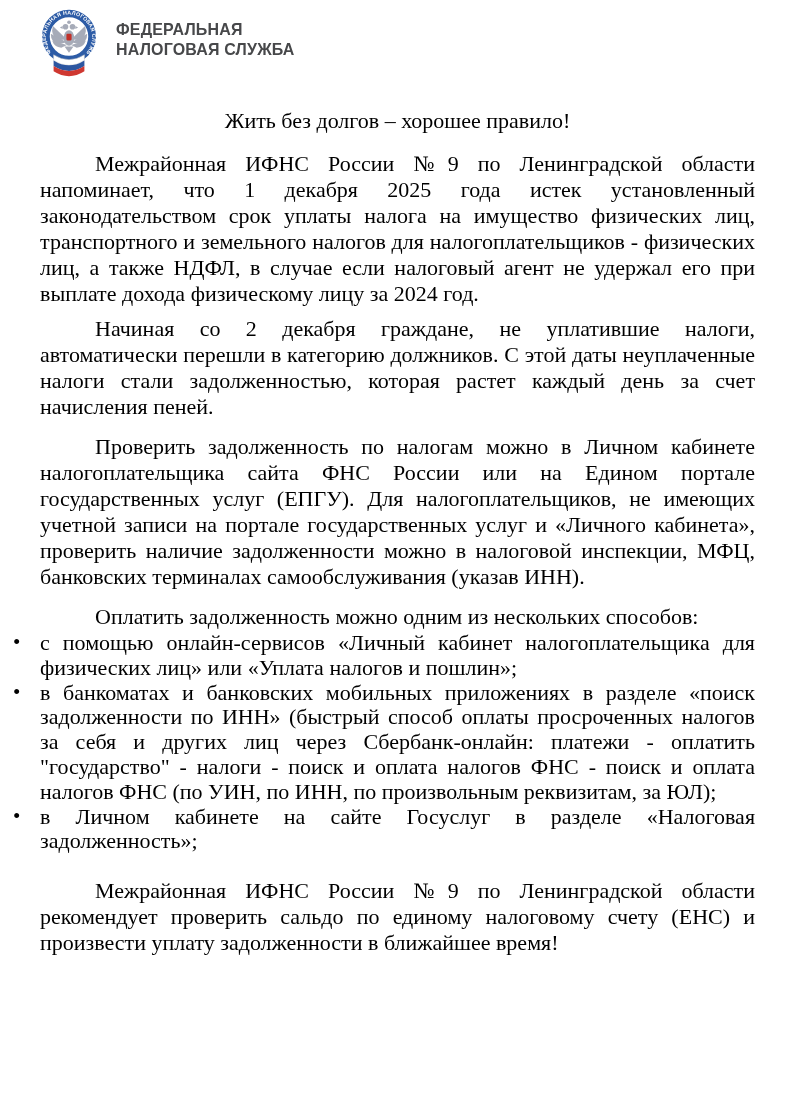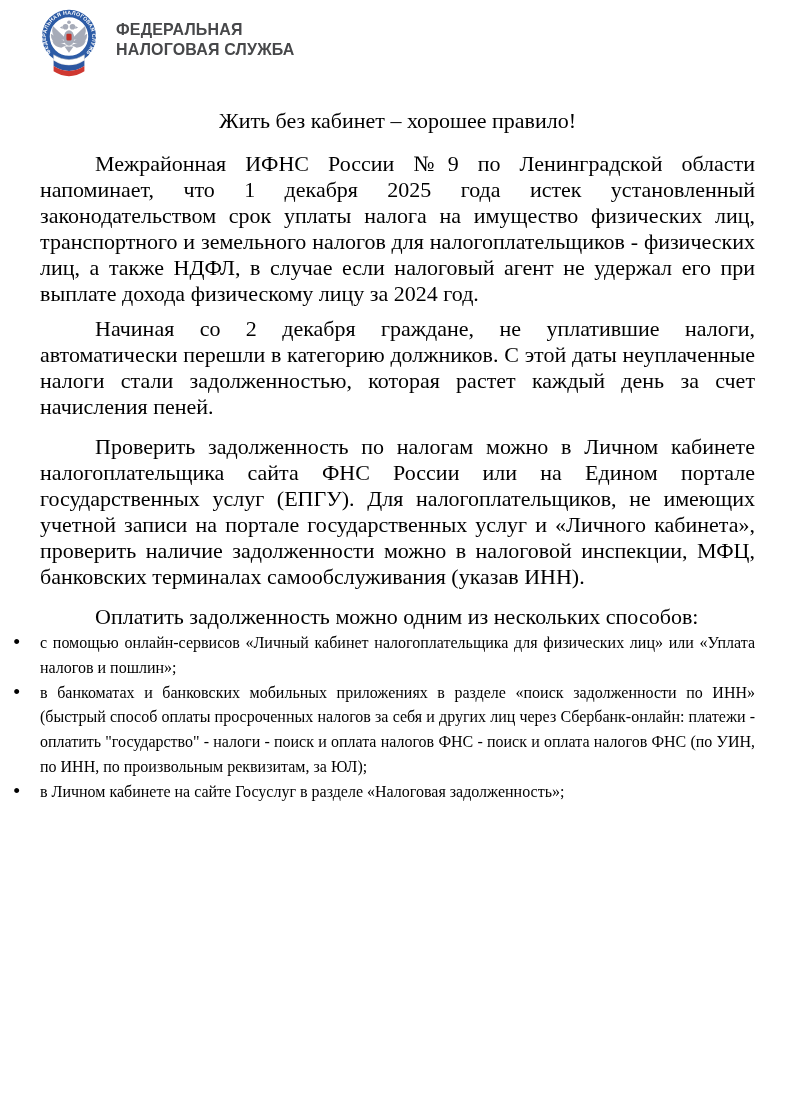--- a/index.html
+++ b/index.html
@@ -49,21 +49,21 @@
   p.p-first  { margin-bottom:9px; }
   p.p-second { }
   p.p-third  { margin-bottom:14px; }
   p.list-intro { margin-bottom:1px; }
   .pay-list {
     list-style:none;
     margin:0; padding:0;
   }
   .pay-list li {
     position:relative;
-    font-size:16px;
+    font-size:22px;
     line-height:24.8px;
     text-align:justify;
     margin:0;
   }
   .pay-list li::before {
     content:"\2022";
     position:absolute;
     left:-27px; top:-1px;
     font-size:21px;
   }
@@ -112,29 +112,30 @@
         <path d="M28,86 Q50,100 72,86 l0,7.5 Q50,107.5 28,93.5 Z" fill="#cf3831"></path>
       </g>
     </svg>
     <div class="org-name">
       <div>ФЕДЕРАЛЬНАЯ</div>
       <div>НАЛОГОВАЯ СЛУЖБА</div>
     </div>
   </header>
 
   <main class="doc-body">
-    <h1 class="doc-title">Жить без кабинет – хорошее правило!</h1>
+    <h1 class="doc-title">Жить без долгов – хорошее правило!</h1>
 
     <p class="p-first">Межрайонная ИФНС России №9 по Ленинградской области напоминает, что 1 декабря 2025 года истек установленный законодательством срок уплаты налога на имущество физических лиц, транспортного и земельного налогов для налогоплательщиков - физических лиц, а также НДФЛ, в случае если налоговый агент не удержал его при выплате дохода физическому лицу за 2024 год.</p>
     <p class="p-second">Начиная со 2 декабря граждане, не уплатившие налоги, автоматически перешли в категорию должников. С этой даты неуплаченные налоги стали задолженностью, которая растет каждый день за счет начисления пеней.</p>
     <p class="p-third">Проверить задолженность по налогам можно в Личном кабинете налогоплательщика сайта ФНС России или на Едином портале государственных услуг (ЕПГУ). Для налогоплательщиков, не имеющих учетной записи на портале государственных услуг и «Личного кабинета», проверить наличие задолженности можно в налоговой инспекции, МФЦ, банковских терминалах самообслуживания (указав ИНН).</p>
 
     <p class="list-intro">Оплатить задолженность можно одним из нескольких способов:</p>
 
     <ul class="pay-list">
       <li>с помощью онлайн-сервисов «Личный кабинет налогоплательщика для физических лиц» или «Уплата налогов и пошлин»;</li>
       <li>в банкоматах и банковских мобильных приложениях в разделе «поиск задолженности по ИНН» (быстрый способ оплаты просроченных налогов за себя и других лиц через Сбербанк-онлайн: платежи - оплатить "государство" - налоги - поиск и оплата налогов ФНС - поиск и оплата налогов ФНС (по УИН, по ИНН, по произвольным реквизитам, за ЮЛ);</li>
       <li>в Личном кабинете на сайте Госуслуг в разделе «Налоговая задолженность»;</li>
     </ul>
 
+    <p class="closing">Межрайонная ИФНС России №9 по Ленинградской области рекомендует проверить сальдо по единому налоговому счету (ЕНС) и произвести уплату задолженности в ближайшее время!</p>
   </main>
 
 </div>
 
 </body></html>

